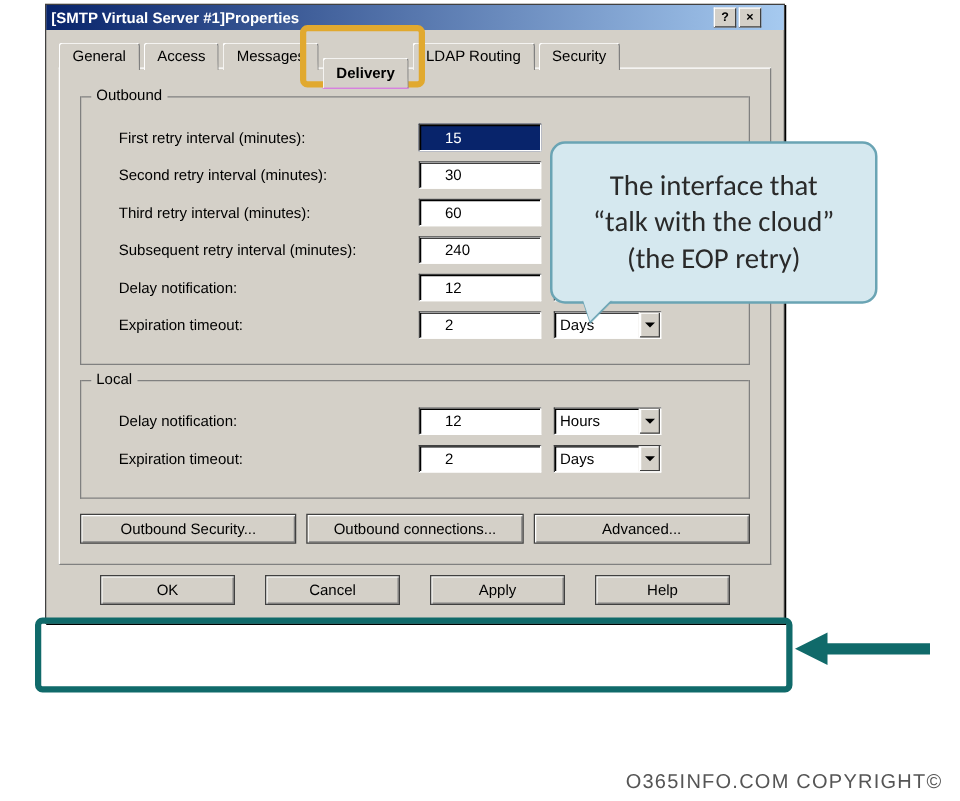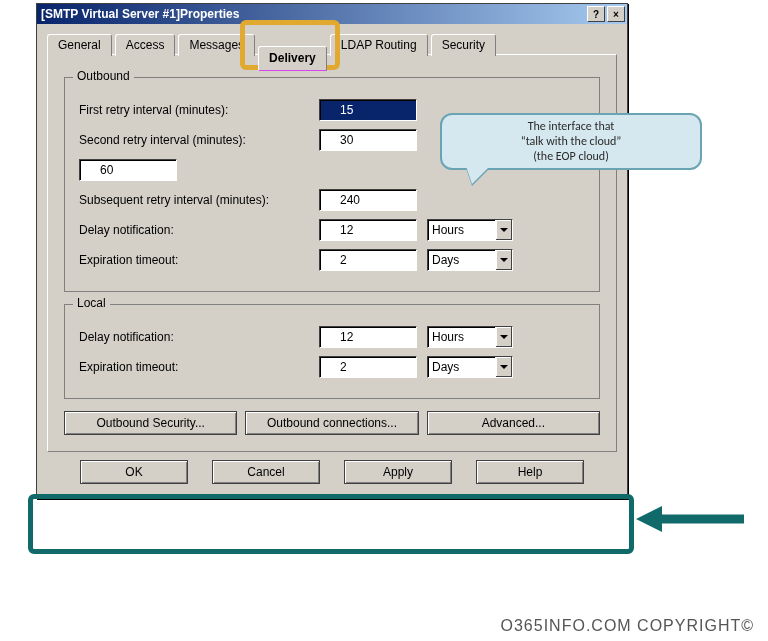--- a/index.html
+++ b/index.html
@@ -24,21 +24,21 @@
     background: #d4d0c8;
     border: 1px solid #404040;
     box-shadow: 1px 1px 0 #000;
   }
   .titlebar {
     height: 20px;
     background: linear-gradient(to right, #08246b, #a6caf0);
     color: #fff;
     display: flex;
     align-items: center;
-    padding: 0 2px 0 4px;
+    padding: 0 18px 0 4px;
     font-weight: bold;
     font-size: 12px;
   }
   .titlebar .title-b { font-weight: bold; }
   .titlebar .spacer { flex: 1; }
   .tbtn {
     width: 16px;
     height: 14px;
     background: #d4d0c8;
     border: 1px solid #fff;
@@ -115,21 +115,21 @@
   .group-top {
     position: absolute;
     top: 0;
     left: 0;
     right: 0;
     border-top: 1px solid #808080;
   }
   .row {
     display: flex;
     align-items: center;
-    margin: 8px 0;
+    margin: 8px 16px;
   }
   .lbl {
     width: 240px;
   }
   .inp {
     width: 56px;
     height: 18px;
     border: 1px solid #808080;
     border-top-color: #404040;
     border-left-color: #404040;
@@ -210,23 +210,23 @@
     position: absolute;
     border: 5px solid #106a6a;
     border-radius: 6px;
     pointer-events: none;
   }
   .callout {
     position: absolute;
     background: #d5e8ef;
     border: 2px solid #6aa4b4;
     border-radius: 12px;
-    padding: 4px 14px;
+    padding: 20px 14px;
     font-family: "Segoe UI", Calibri, sans-serif;
-    font-size: 12px;
+    font-size: 23px;
     color: #2a2a2a;
     text-align: center;
     line-height: 1.25;
   }
   .callout::after {
     content: "";
     position: absolute;
     left: 24px;
     bottom: -16px;
     width: 0; height: 0;
@@ -283,20 +283,21 @@
 
           <div class="row">
             <span class="lbl">First retry interval (minutes):</span>
             <input class="inp sel" value="15" style="">
           </div>
           <div class="row">
             <span class="lbl">Second retry interval (minutes):</span>
             <input class="inp" value="30" style="">
           </div>
           <div class="row">
+            <span class="lbl">Third retry interval (minutes):</span>
             <input class="inp" value="60" style="">
           </div>
           <div class="row">
             <span class="lbl">Subsequent retry interval (minutes):</span>
             <input class="inp" value="240" style="">
           </div>
           <div class="row">
             <span class="lbl">Delay notification:</span>
             <input class="inp" value="12" style="">
             <div class="select">
@@ -365,17 +366,17 @@
   <div class="highlight-btns" style="left:28px; top:494px; width:596px; height:50px;"></div>
 
   <svg class="arrow" style="left:636px; top:502px;" width="110" height="34" viewBox="0 0 110 34">
     <line x1="108" y1="17" x2="22" y2="17" stroke="#106a6a" stroke-width="9"></line>
     <polygon points="0,17 26,4 26,30" fill="#106a6a"></polygon>
   </svg>
 
   <div class="callout" style="left:440px; top:113px; width:230px;">
     <div>The interface that</div>
     <div>“talk with the cloud”</div>
-    <div>(the EOP cloud)</div>
+    <div>(the EOP retry)</div>
   </div>
 
   <div class="footer">O365INFO.COM COPYRIGHT©</div>
 </div>
 
 </body></html>

